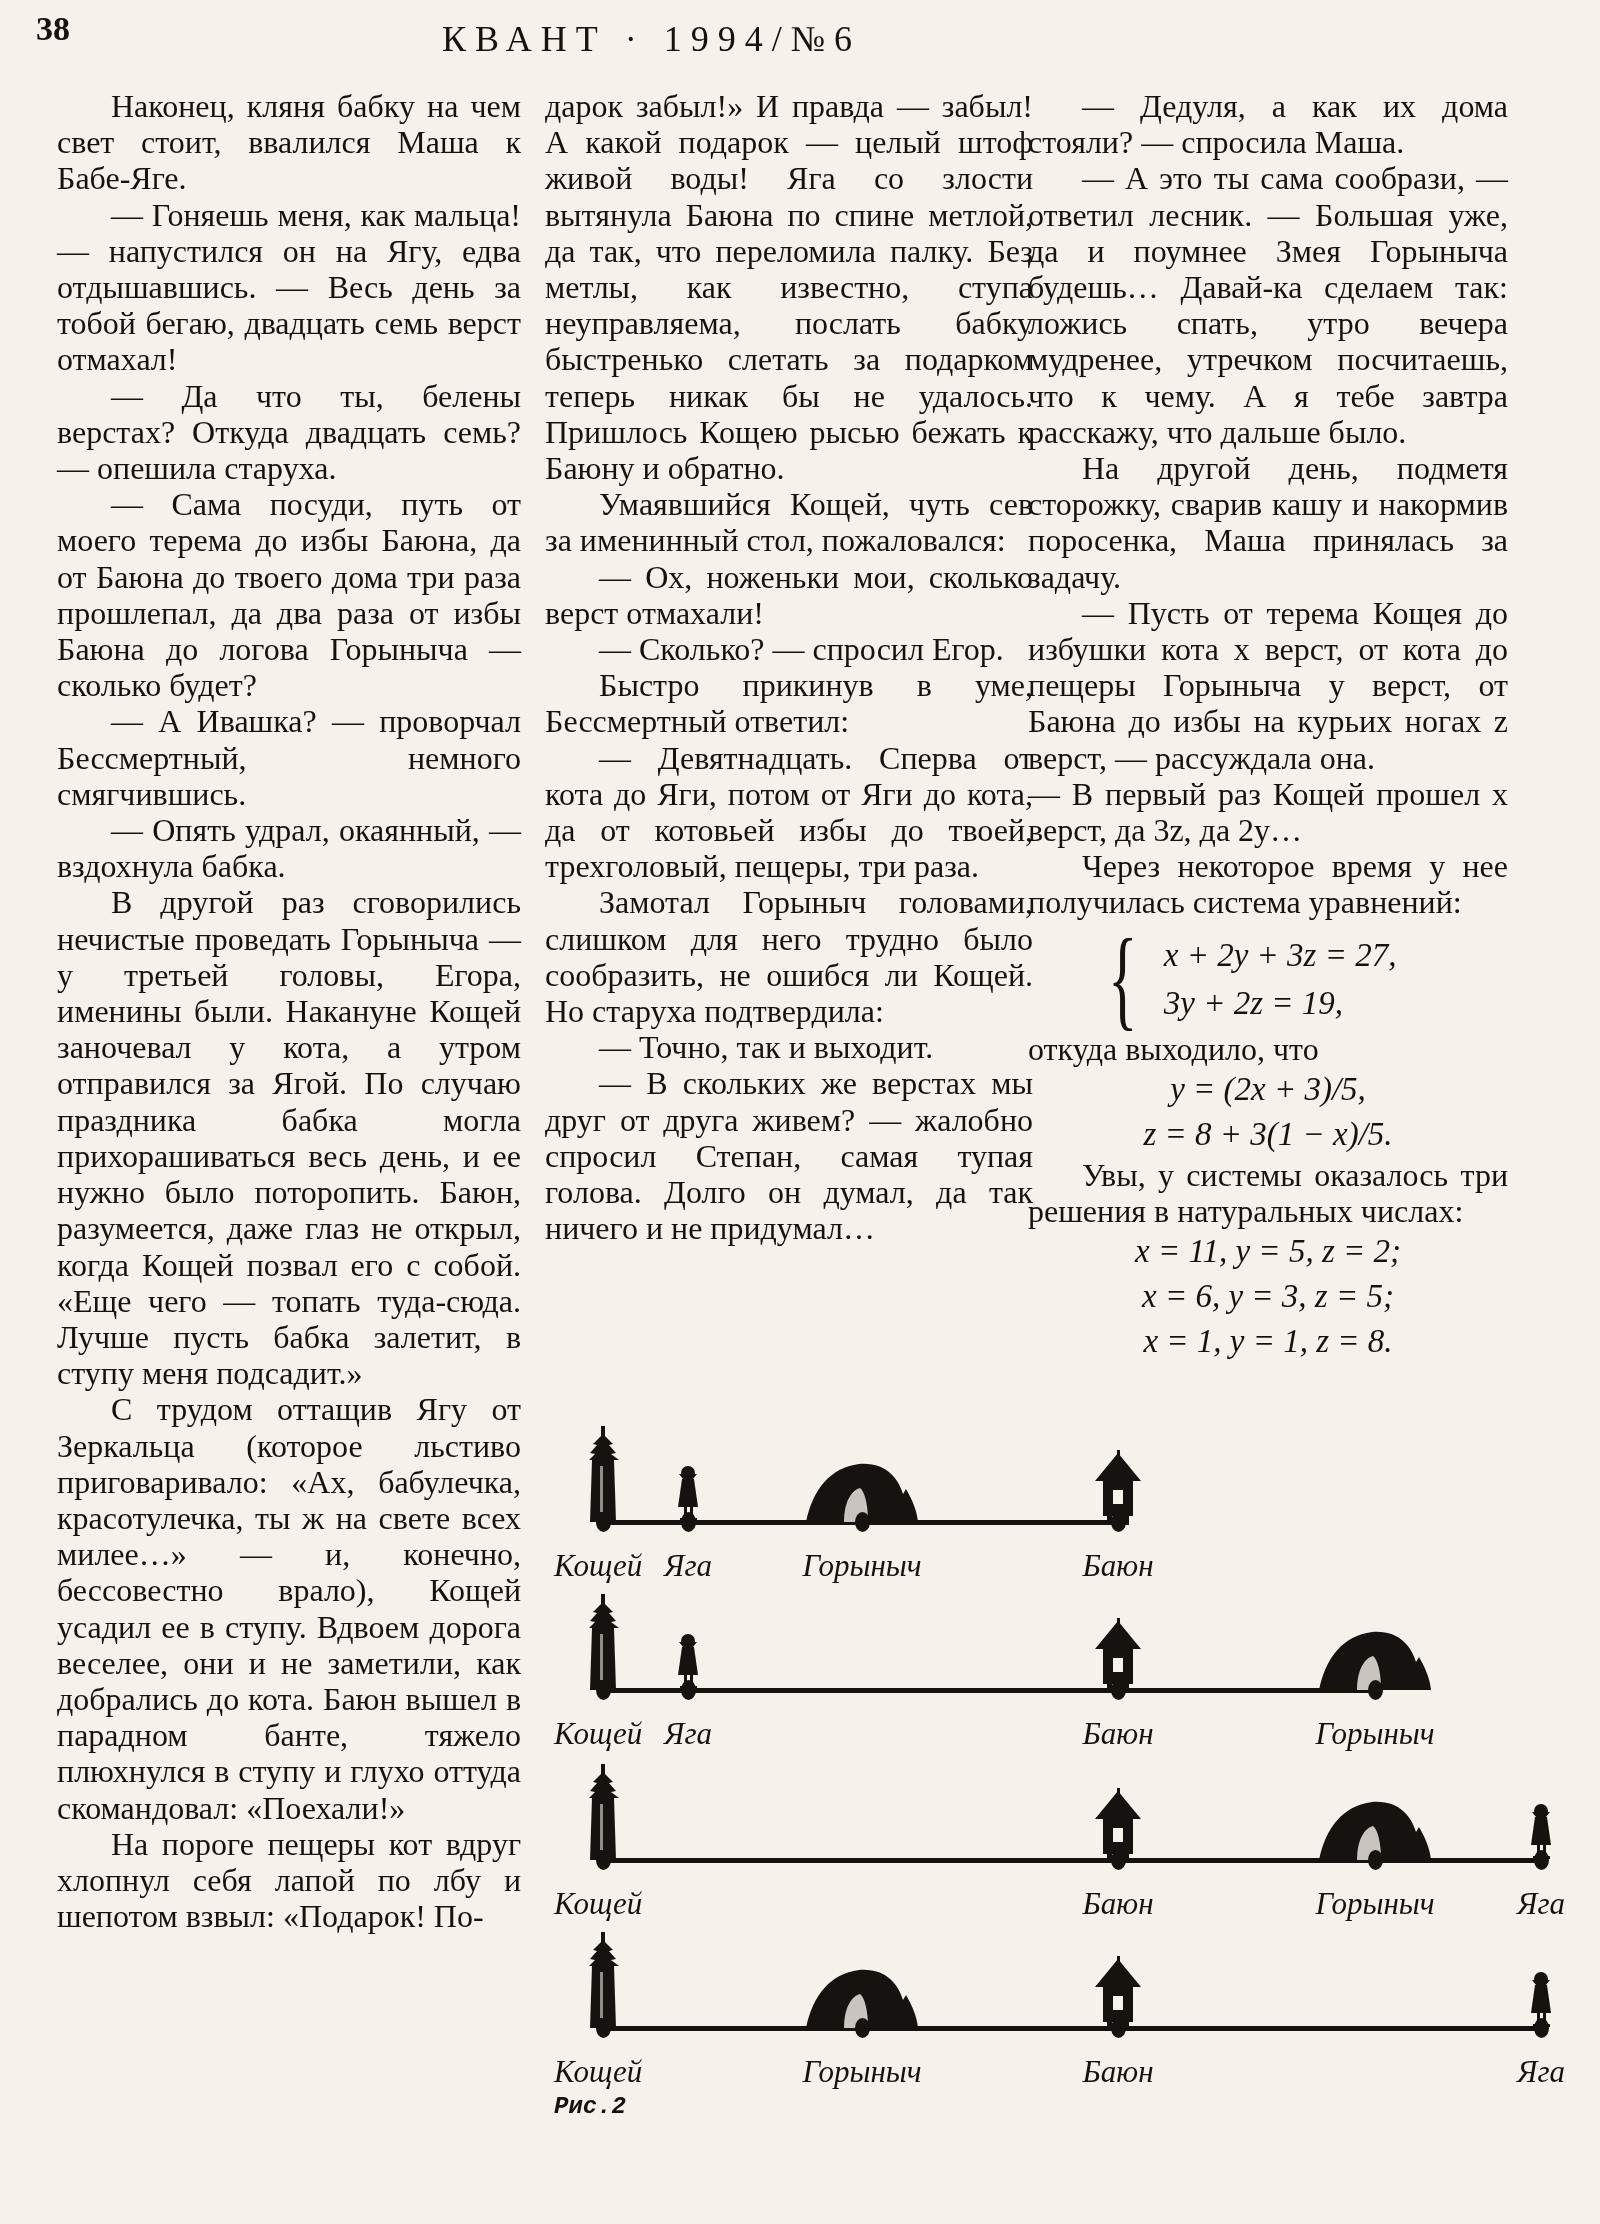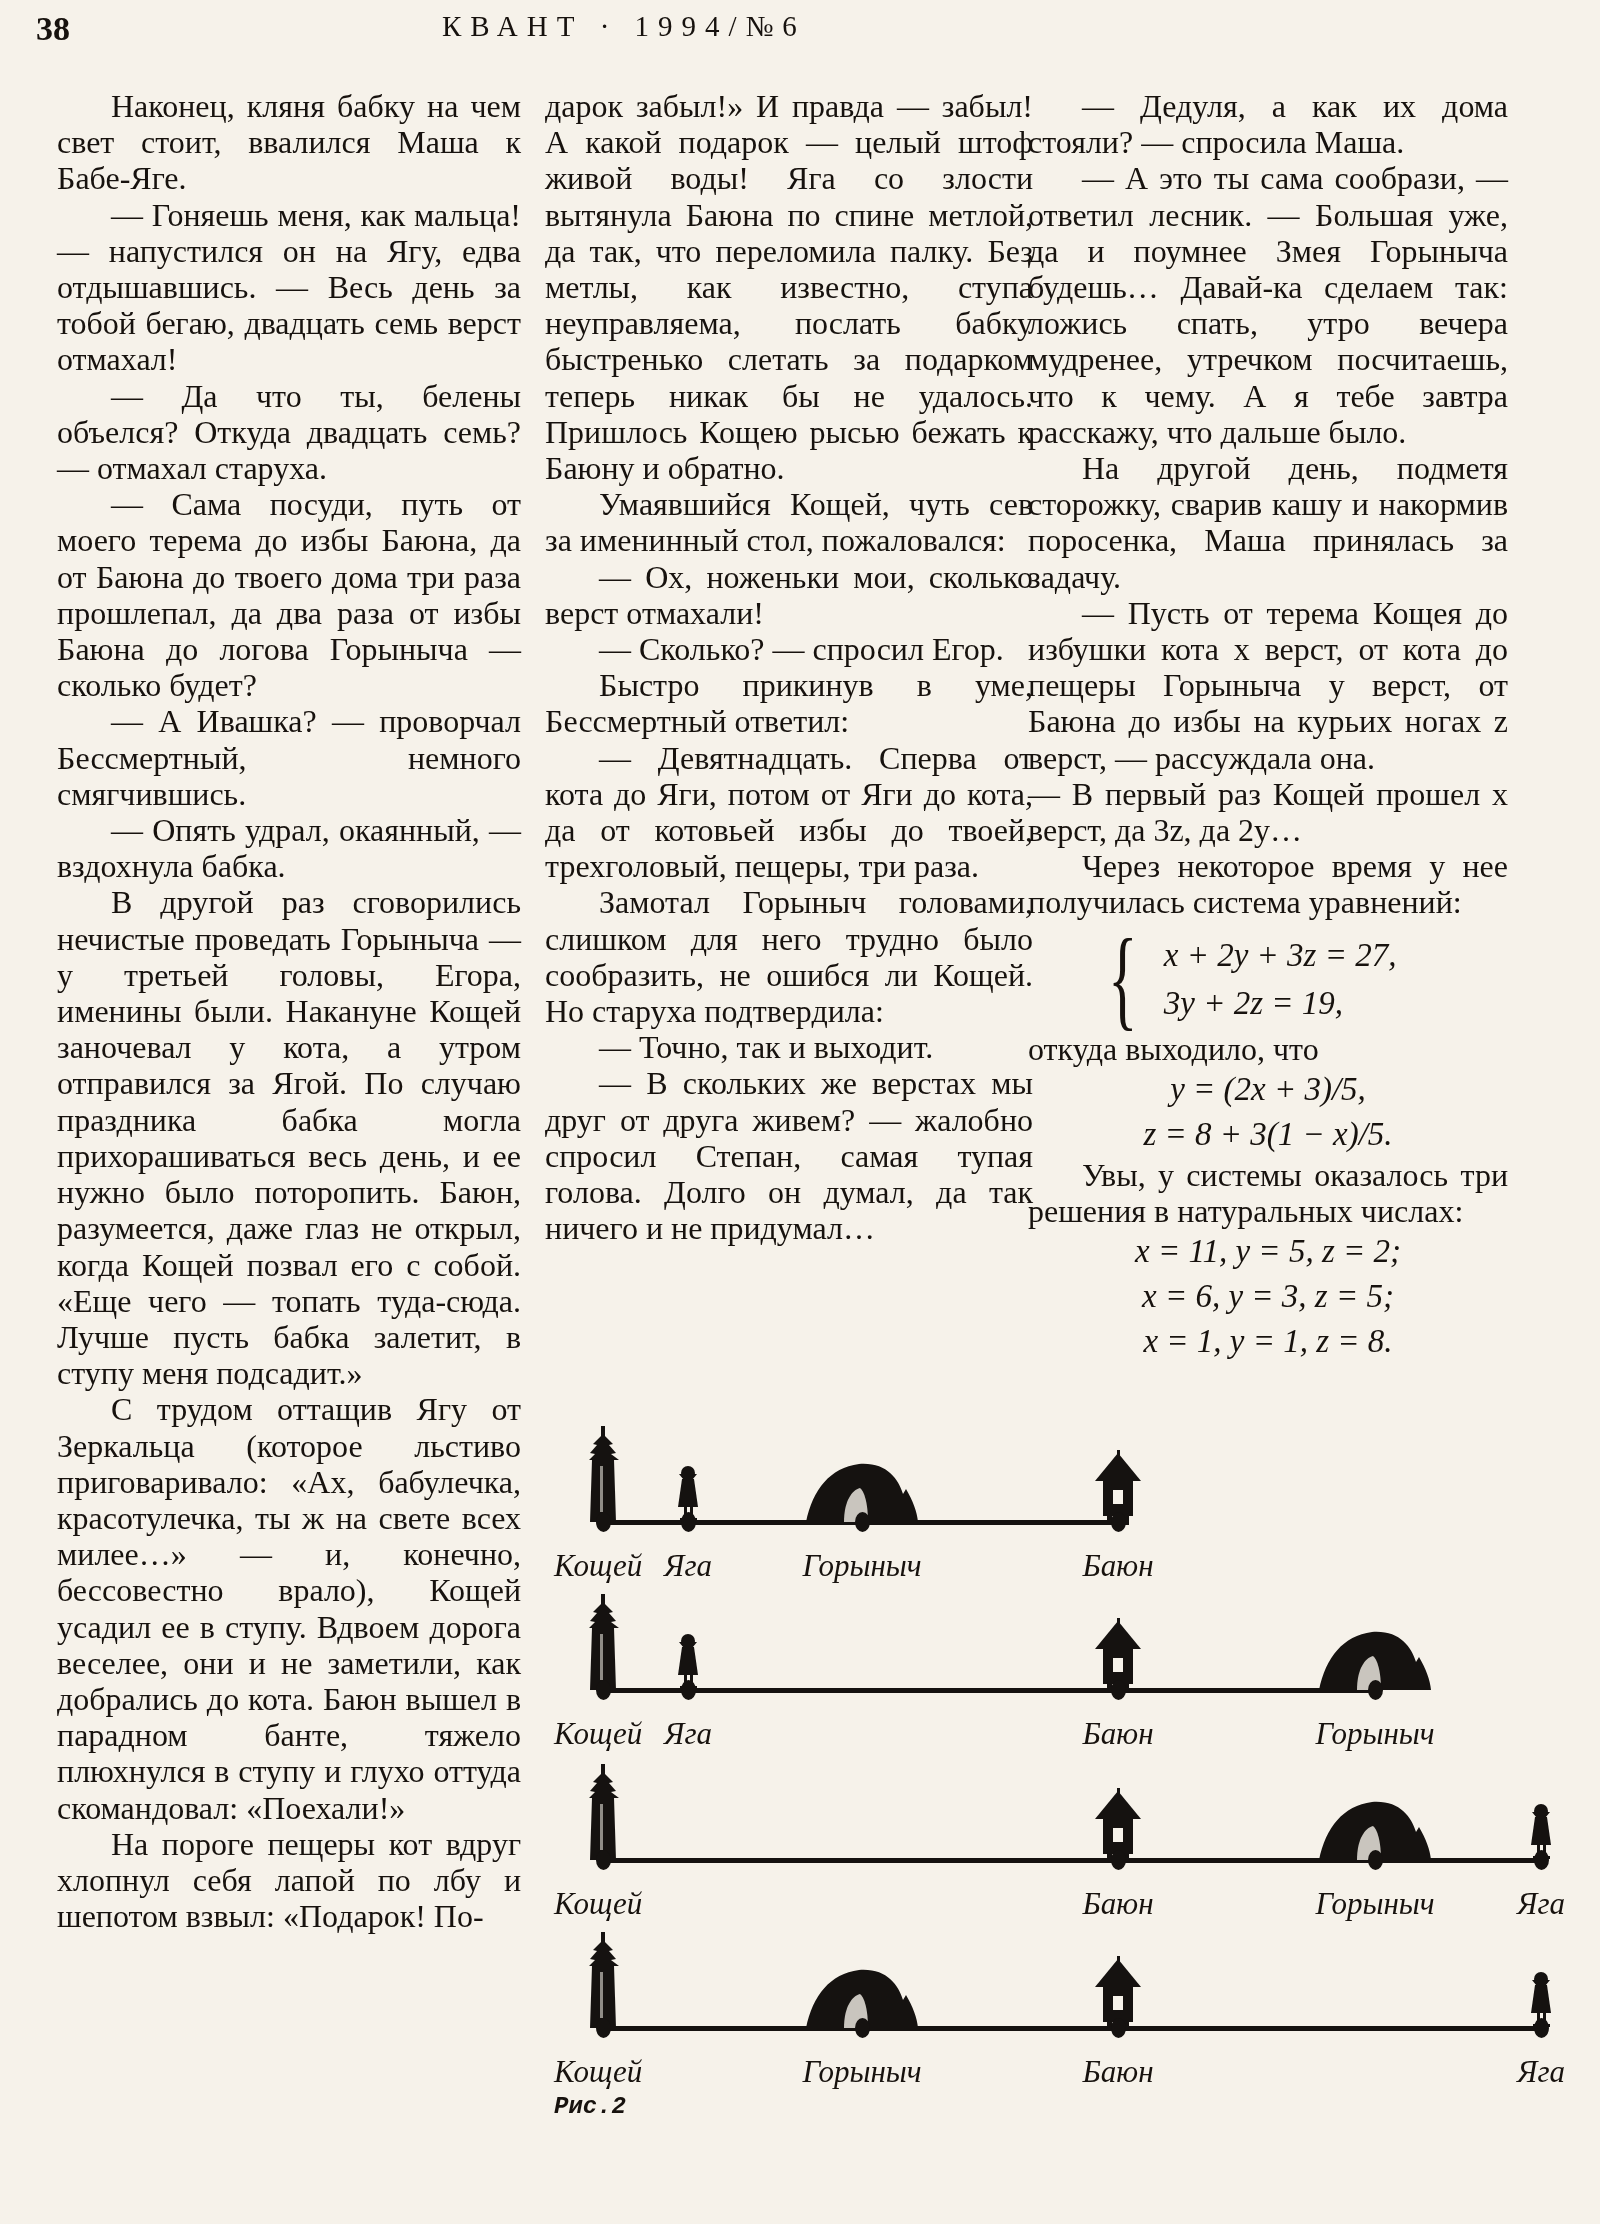--- a/index.html
+++ b/index.html
@@ -1,19 +1,19 @@
 <!DOCTYPE html>
 <html lang="ru"><head>
 <meta charset="utf-8">
 <style>
   html,body{margin:0;padding:0;background:#d8d4cb;}
   .page{position:relative;width:1600px;height:2224px;background:#f6f2ea;
         font-family:"Liberation Serif",serif;color:#17120e;overflow:hidden;}
   .pagenum{position:absolute;left:36px;top:10px;font-size:34px;font-weight:bold;}
-  .journal{position:absolute;left:442px;top:10px;font-size:29px;letter-spacing:9px;white-space:nowrap;}
+  .journal{position:absolute;left:442px;top:18px;font-size:36px;letter-spacing:9px;white-space:nowrap;}
 
   .col{position:absolute;top:88px;text-align:justify;font-size:32px;line-height:36.2px;}
   .col1{left:57px;width:464px;}
   .col2{left:545px;width:488px;}
   .col3{left:1028px;width:480px;}
   .col p{margin:0;text-indent:54px;}
   .col p.ni{text-indent:0;}
 
   .system{display:flex;align-items:center;margin:10px 0 4px 80px;}
   .brace{font-size:112px;line-height:.85;transform:scaleX(.55);transform-origin:left center;font-weight:400;}
@@ -69,21 +69,21 @@
   </defs>
 </svg>
 
 <div class="page">
   <div class="pagenum">38</div>
   <div class="journal">КВАНТ · 1994/№6</div>
 
   <div class="col col1">
     <p>Наконец, кляня бабку на чем свет стоит, ввалился Маша к Бабе-Яге.</p>
     <p>— Гоняешь меня, как мальца! — напустился он на Ягу, едва отдышавшись. — Весь день за тобой бегаю, двадцать семь верст отмахал!</p>
-    <p>— Да что ты, белены объелся? Откуда двадцать семь? — отмахал старуха.</p>
+    <p>— Да что ты, белены верстах? Откуда двадцать семь? — опешила старуха.</p>
     <p>— Сама посуди, путь от моего терема до избы Баюна, да от Баюна до твоего дома три раза прошлепал, да два раза от избы Баюна до логова Горыныча — сколько будет?</p>
     <p>— А Ивашка? — проворчал Бессмертный, немного смягчившись.</p>
     <p>— Опять удрал, окаянный, — вздохнула бабка.</p>
     <p>В другой раз сговорились нечистые проведать Горыныча — у третьей головы, Егора, именины были. Накануне Кощей заночевал у кота, а утром отправился за Ягой. По случаю праздника бабка могла прихорашиваться весь день, и ее нужно было поторопить. Баюн, разумеется, даже глаз не открыл, когда Кощей позвал его с собой. «Еще чего — топать туда-сюда. Лучше пусть бабка залетит, в ступу меня подсадит.»</p>
     <p>С трудом оттащив Ягу от Зеркальца (которое льстиво приговаривало: «Ах, бабулечка, красотулечка, ты ж на свете всех милее…» — и, конечно, бессовестно врало), Кощей усадил ее в ступу. Вдвоем дорога веселее, они и не заметили, как добрались до кота. Баюн вышел в парадном банте, тяжело плюхнулся в ступу и глухо оттуда скомандовал: «Поехали!»</p>
     <p>На пороге пещеры кот вдруг хлопнул себя лапой по лбу и шепотом взвыл: «Подарок! По-</p>
   </div>
 
   <div class="col col2">
     <p class="ni">дарок забыл!» И правда — забыл! А какой подарок — целый штоф живой воды! Яга со злости вытянула Баюна по спине метлой, да так, что переломила палку. Без метлы, как известно, ступа неуправляема, послать бабку быстренько слетать за подарком теперь никак бы не удалось. Пришлось Кощею рысью бежать к Баюну и обратно.</p>

